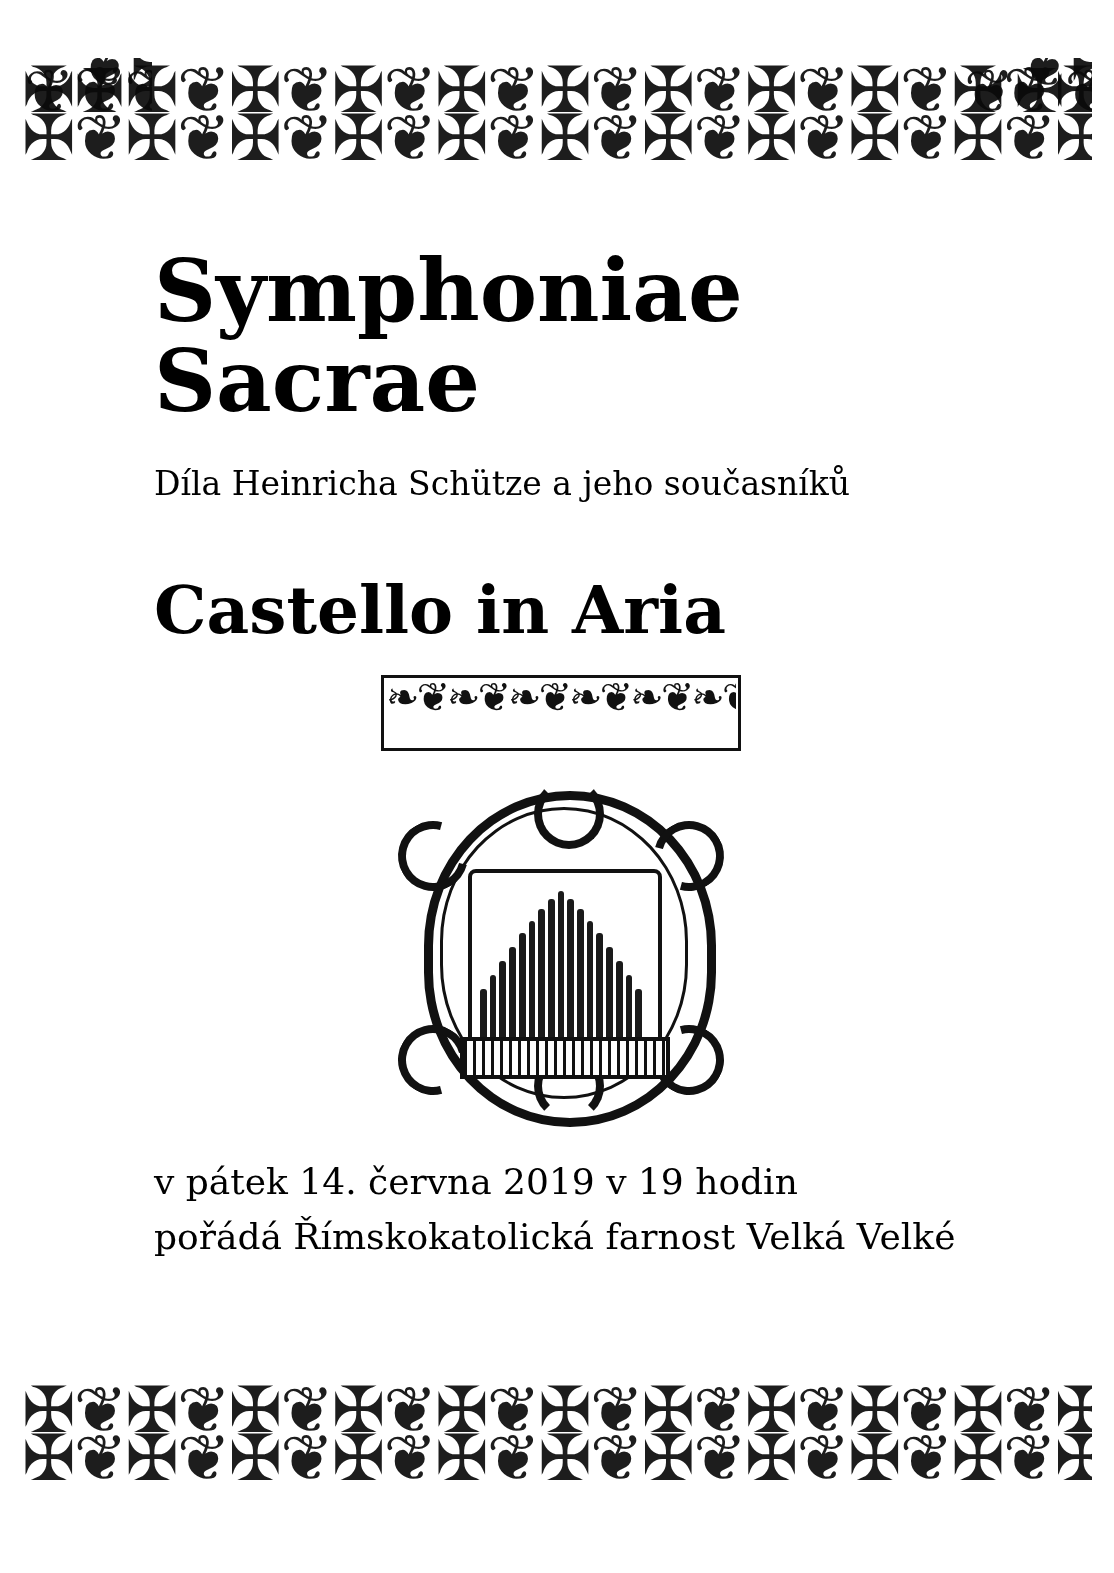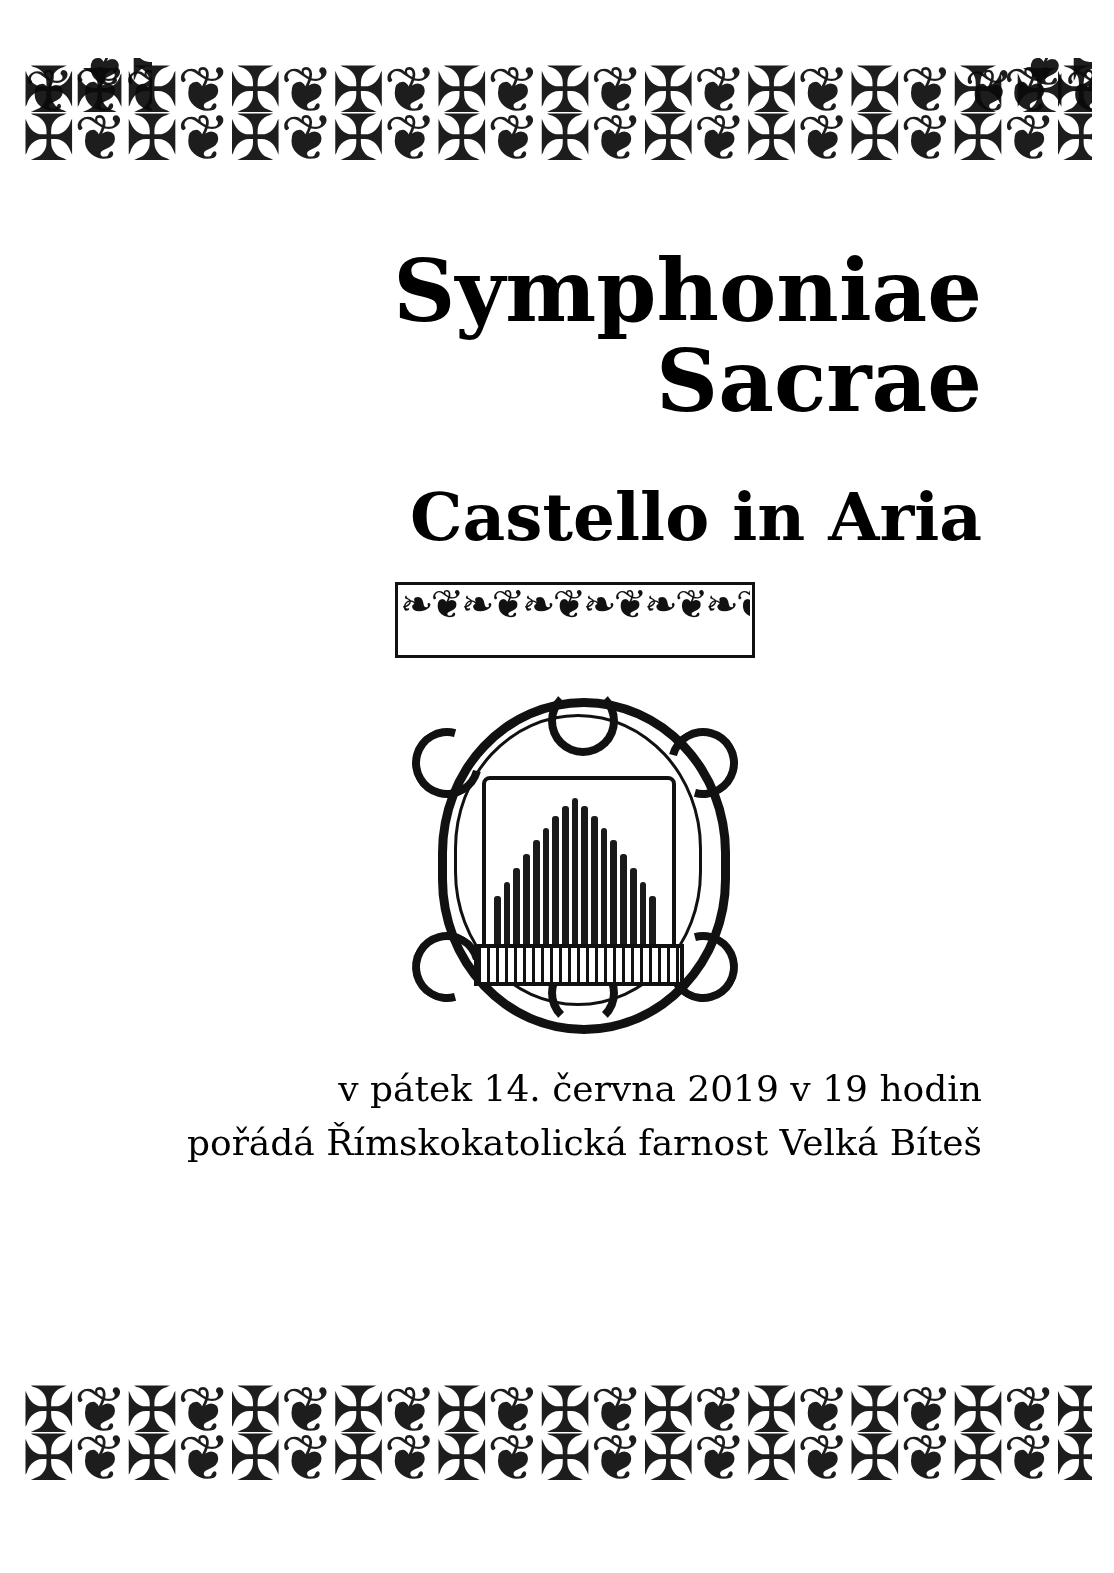--- a/index.html
+++ b/index.html
@@ -89,26 +89,26 @@
     top: 202px;
     width: 818px;
     height: 1180px;
     background: #ffffff;
     z-index: 3;
   }
 
   
   .content {
     position: absolute;
-    left: 168px;
+    left: 154px;
     top: 204px;
     width: 814px;
     height: 1176px;
     z-index: 4;
-    text-align: right;
+    text-align: left;
   }
 
   .title-main {
     margin: 42px 0 0 0;
     font-size: 86px;
     font-weight: 700;
     letter-spacing: 0px;
     font-family: "DejaVu Serif", serif;
     line-height: 1.05;
   }
@@ -116,21 +116,21 @@
   .subtitle {
     margin: 34px 0 0 0;
     font-size: 33px;
     line-height: 1.42;
     font-family: "DejaVu Serif", serif;
     font-weight: 400;
   }
   .subtitle .line2 { display: block; }
 
   .title-ensemble {
-    margin: 51px 0 0 0;
+    margin: 64px 0 0 0;
     font-size: 66px;
     font-weight: 700;
     font-family: "DejaVu Serif", serif;
     letter-spacing: 0px;
   }
 
   
   .headpiece {
     margin: 26px auto 0 auto;
     width: 360px;
@@ -267,20 +267,21 @@
 
   </div>
 
   <div class="inner-white"></div>
 
   <div class="content">
 
     <h1 class="title-main">Symphoniae Sacrae</h1>
 
     <p class="subtitle">
+      <span>Díla Heinricha Schütze a jeho současníků</span>
     </p>
 
     <h2 class="title-ensemble">Castello in Aria</h2>
 
     <div class="headpiece">
       <div class="hp-frame"></div>
       <div class="hp-fill">❧❦❧❦❧❦❧❦❧❦❧❦❧❦❧❦❧❦❧❦❧❦</div>
     </div>
 
     <div class="emblem">
@@ -310,17 +311,17 @@
           <i style="height:94px"></i>
           <i style="height:80px"></i>
         <i style="height:66px"></i>
           <i style="height:52px"></i>
       </div>
       <div class="organ-base"></div>
     </div>
 
     <div class="footer">
       <div>v pátek 14. června 2019 v 19 hodin</div>
-      <div>pořádá Římskokatolická farnost Velká Bíteš</div>
+      <div>pořádá Římskokatolická farnost Velká Velké</div>
     </div>
 
   </div>
 </div>
 
 </body></html>

